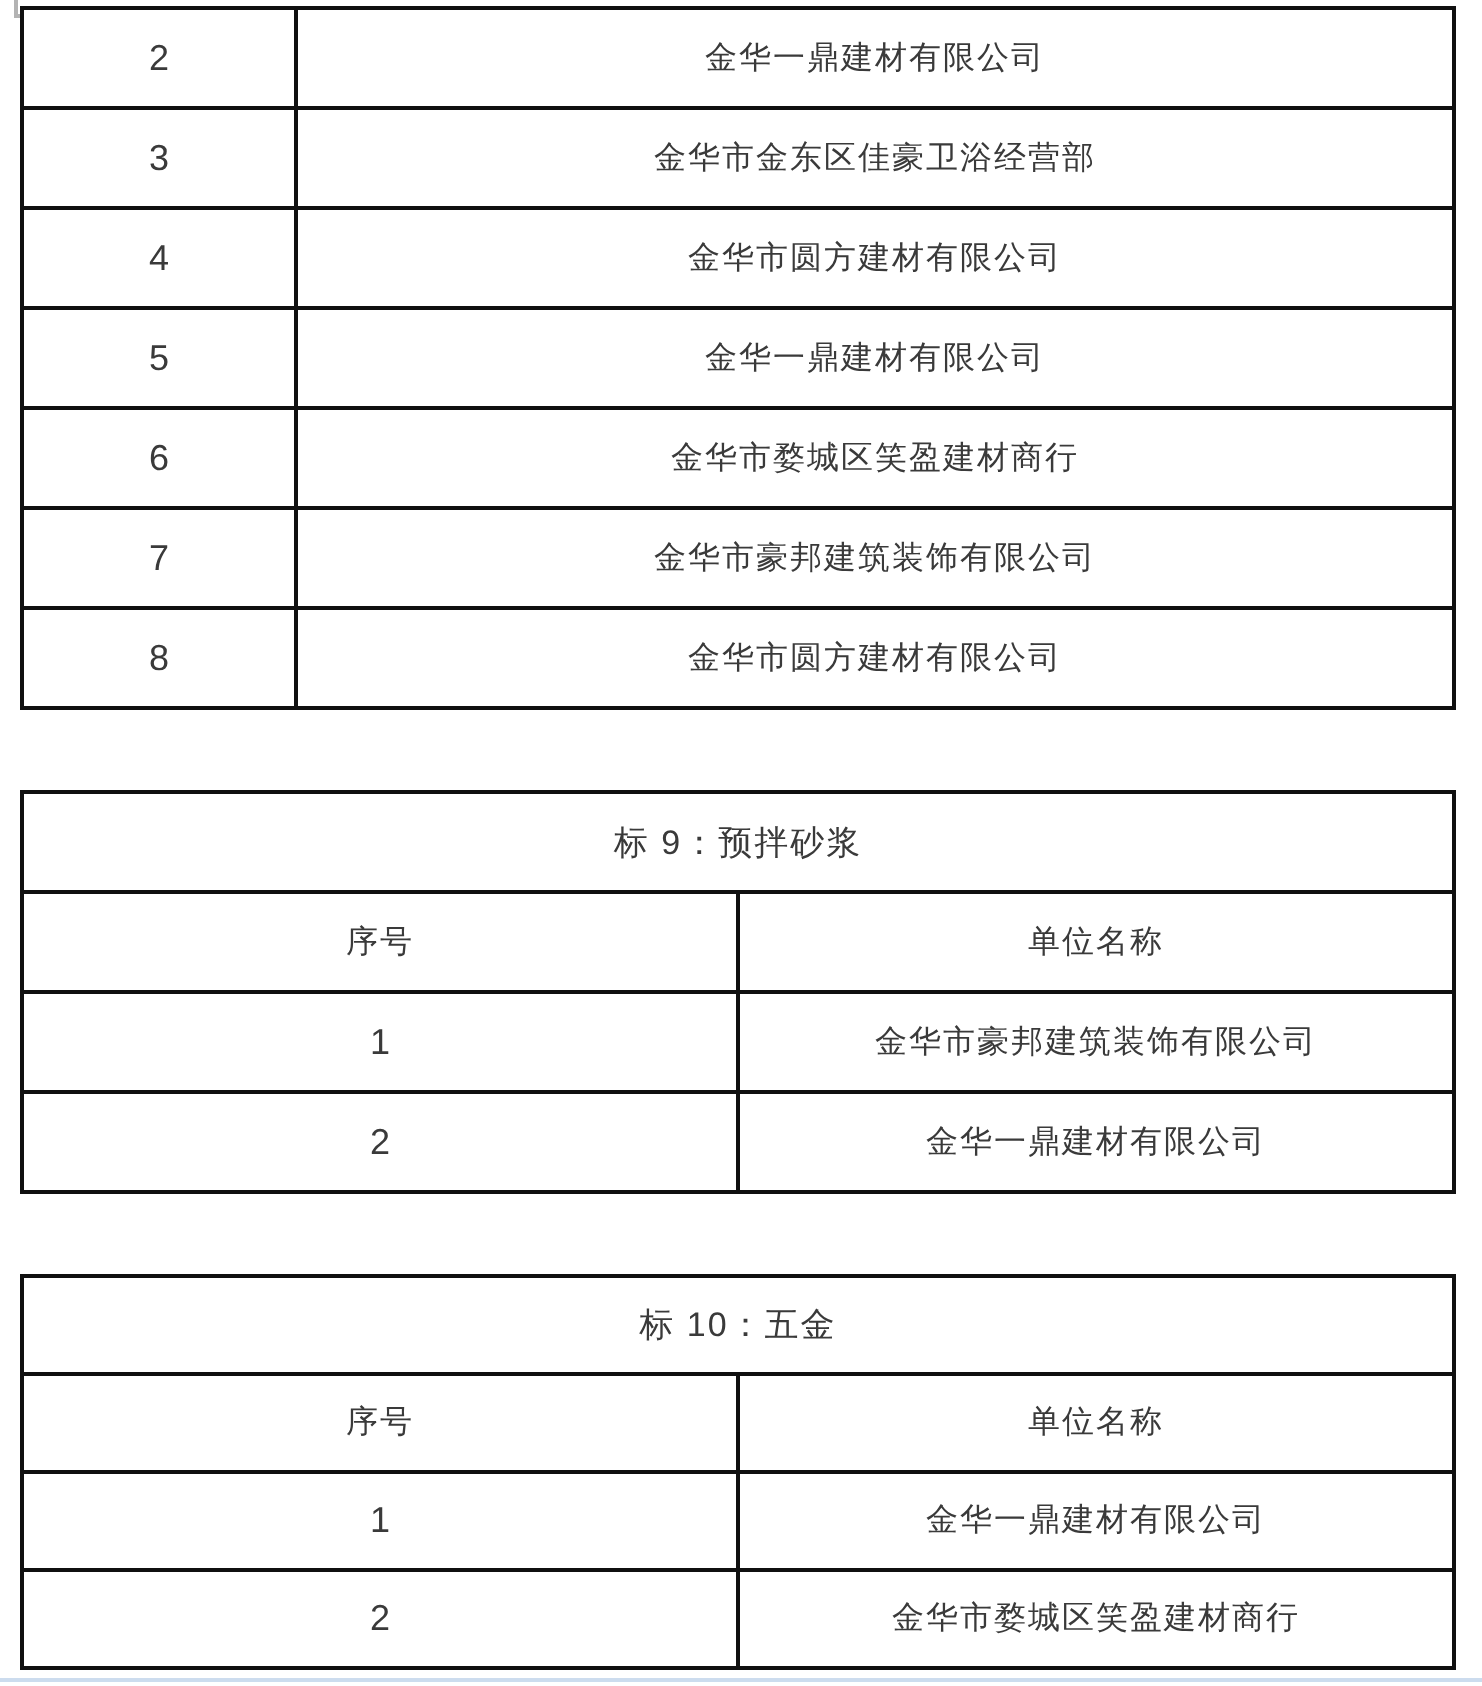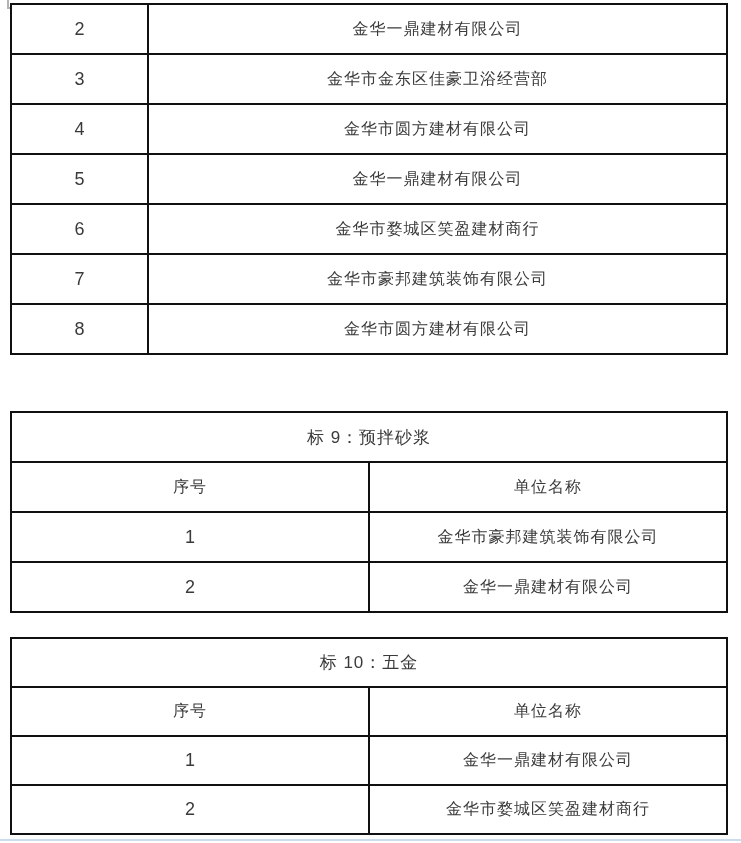--- a/index.html
+++ b/index.html
@@ -26,21 +26,21 @@
   .doc-table td {
     border: 2px solid #101010;
     text-align: center;
     vertical-align: middle;
     padding: 0;
     font-size: 16px;
     color: #3a3a3a;
     letter-spacing: 1px;
   }
   .t1 { top: 3px; }
-  .t2 { top: 411px; }
+  .t2 { top: 395px; }
   .t3 { top: 637px; }
   .t1 td, .t2 td { height: 48px; }
   .t3 td { height: 47px; text-align: center; }
   .col-no { width: 135px; }
   td.serial {
     font-size: 18px;
     letter-spacing: 0;
   }
   td.title-cell {
     font-size: 17px;

